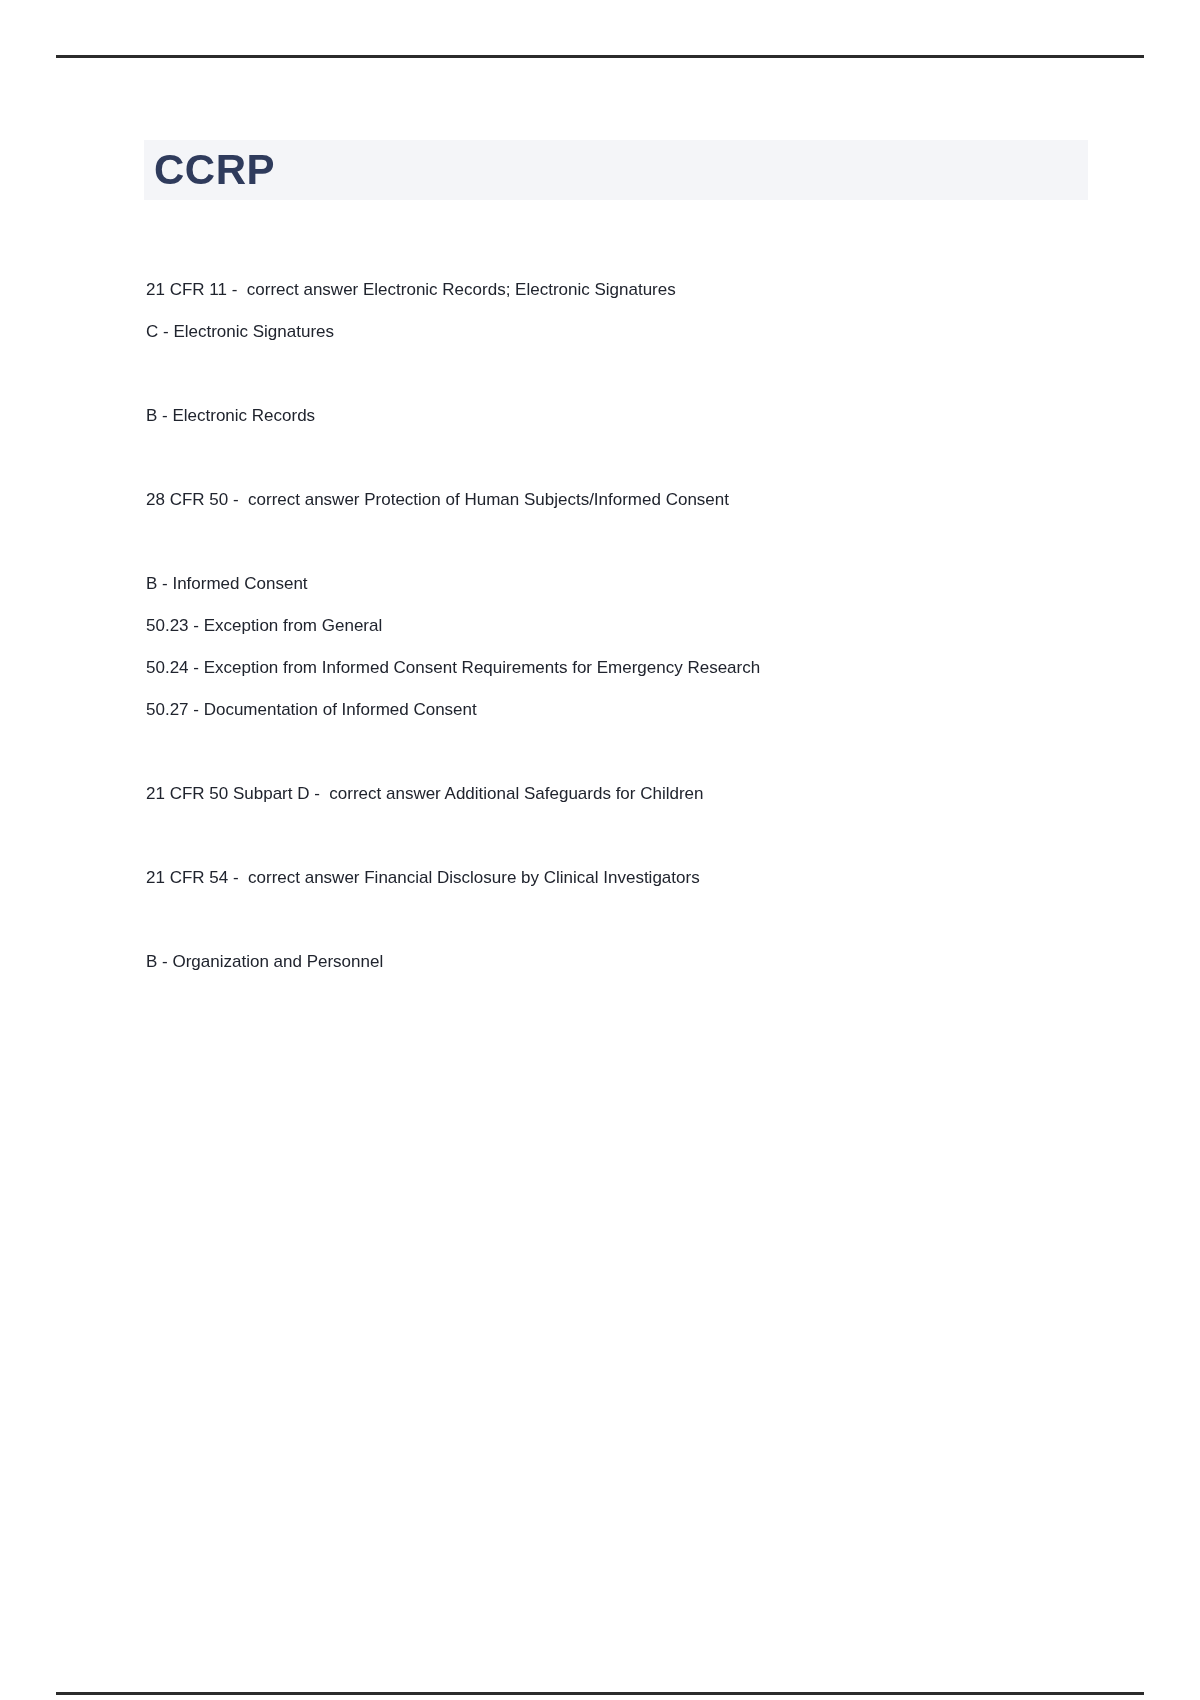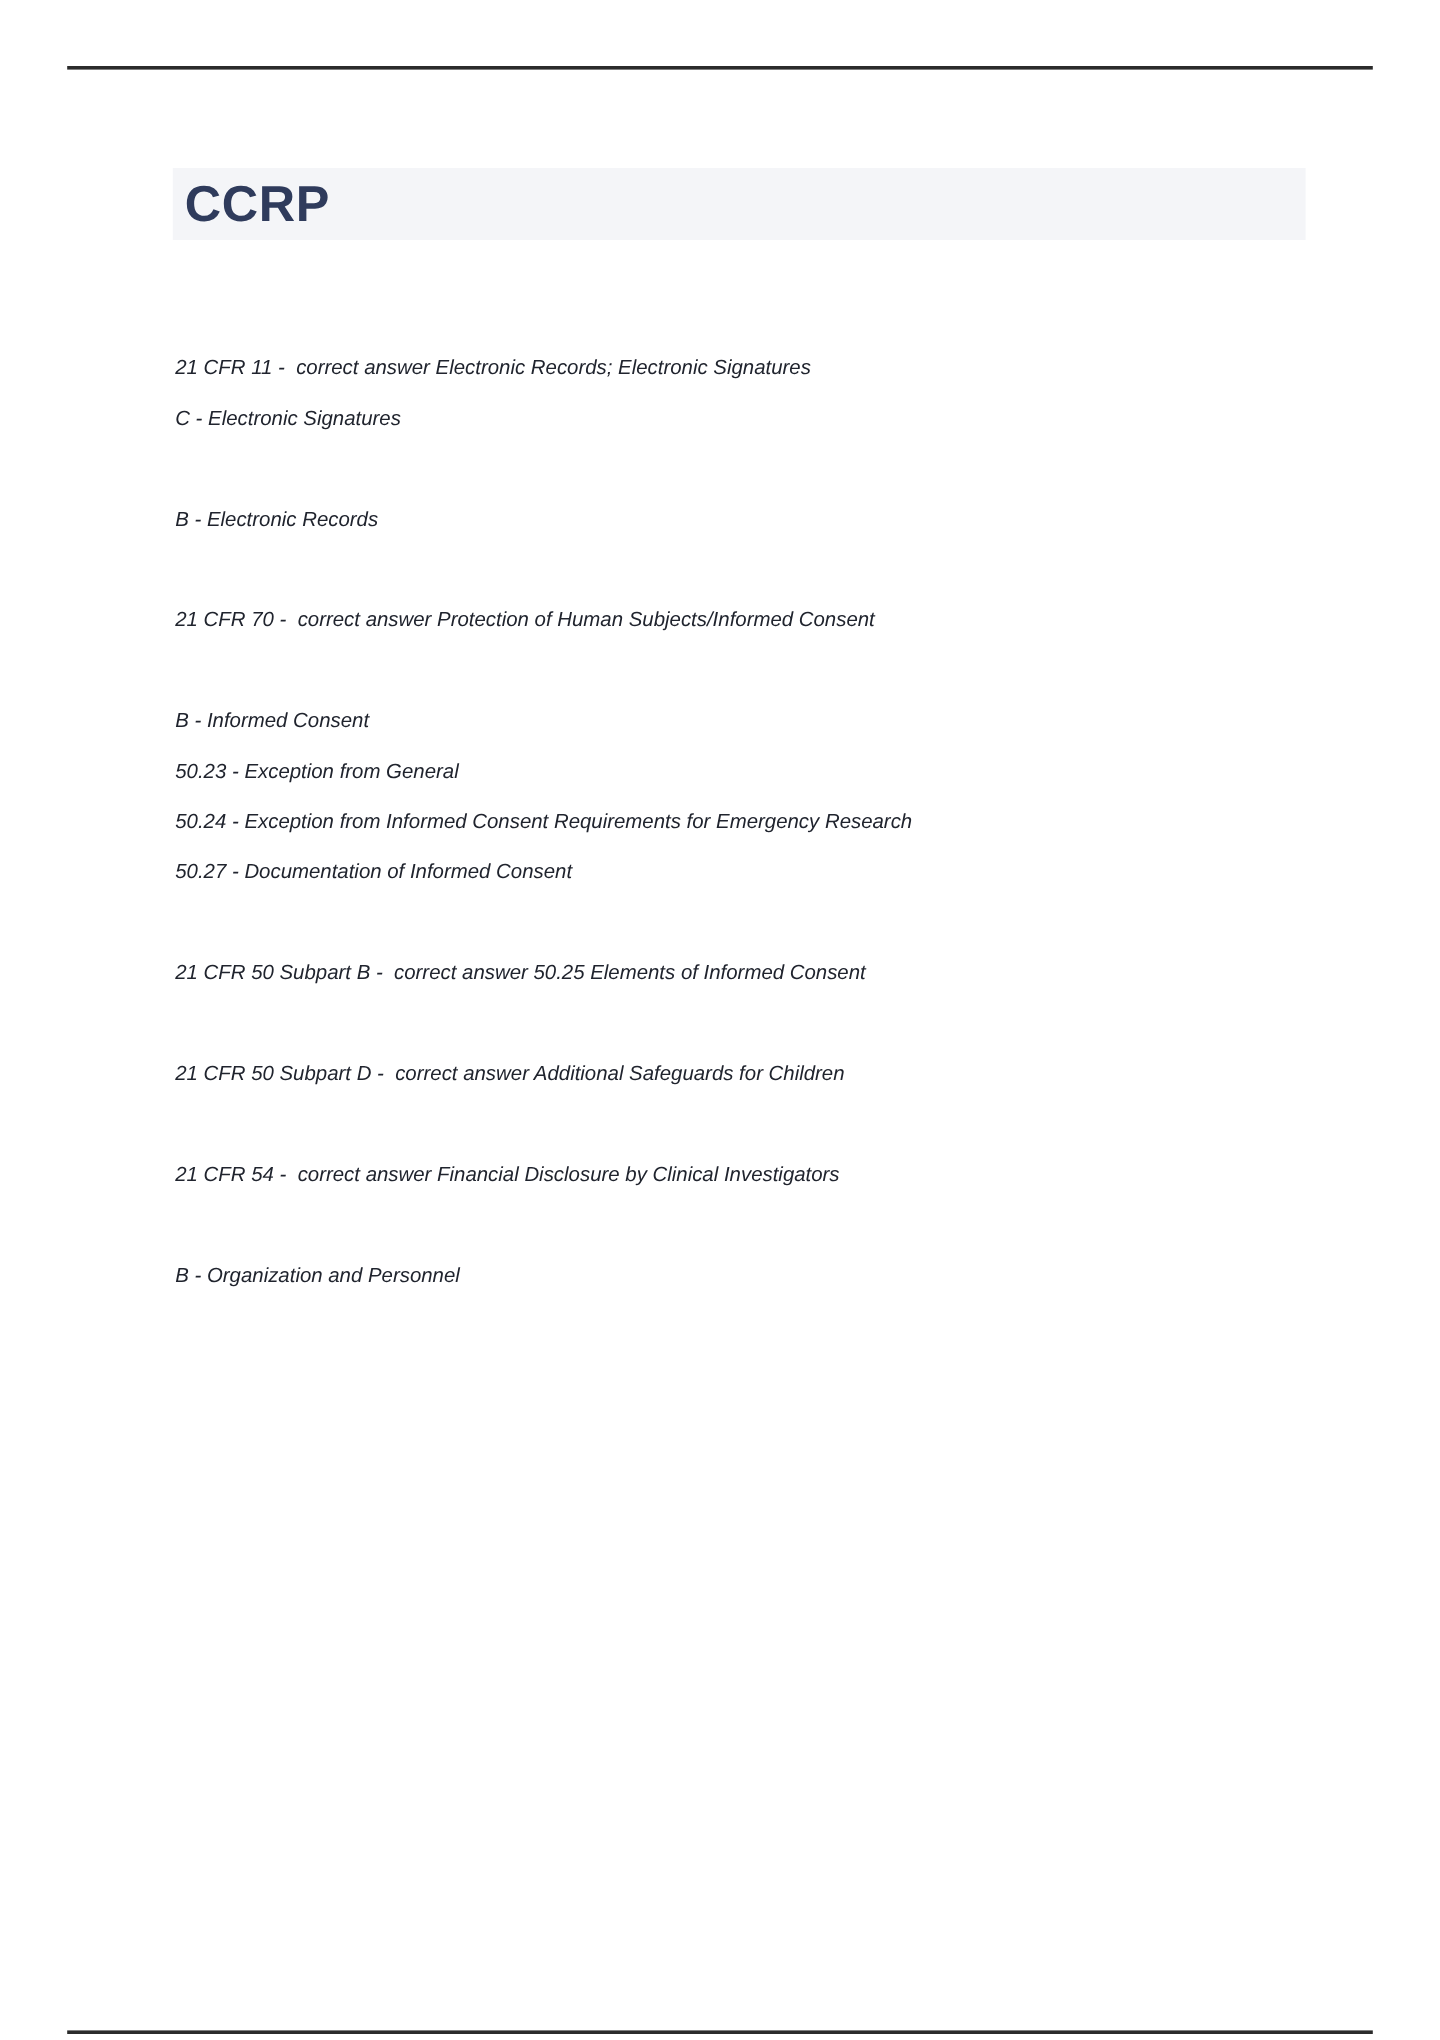--- a/index.html
+++ b/index.html
@@ -40,22 +40,21 @@
     font-size: 42px;
     font-weight: bold;
     letter-spacing: 0.5px;
     color: #2f3b5c;
     font-family: "Liberation Sans", sans-serif;
   }
   .content {
     position: absolute;
     left: 146px;
     right: 60px;
-    top: 286px;
-    font-style: italic;
+    top: 269px;
   }
   .line {
     margin: 0;
     font-size: 17px;
     line-height: 42px;
     color: #20242e;
     white-space: pre-wrap;
   }
   .line.gap { margin-top: 42px; }
 </style>
@@ -67,26 +66,25 @@
   <div class="rule top"></div>
 
   <div class="title-bar">
     <h1 class="doc-title">CCRP</h1>
   </div>
 
   <div class="content">
     <p class="line q">21 CFR 11 -  correct answer Electronic Records; Electronic Signatures</p>
     <p class="line a">C - Electronic Signatures</p>
     <p class="line a gap">B - Electronic Records</p>
-    <p class="line q gap">21 CFR 70 -  correct answer Protection of Human Subjects/Informed Consent</p>
+    <p class="line q gap">28 CFR 50 -  correct answer Protection of Human Subjects/Informed Consent</p>
     <p class="line a gap">B - Informed Consent</p>
     <p class="line a">50.23 - Exception from General</p>
     <p class="line a">50.24 - Exception from Informed Consent Requirements for Emergency Research</p>
     <p class="line a">50.27 - Documentation of Informed Consent</p>
-    <p class="line q gap">21 CFR 50 Subpart B -  correct answer 50.25 Elements of Informed Consent</p>
     <p class="line q gap">21 CFR 50 Subpart D -  correct answer Additional Safeguards for Children</p>
     <p class="line q gap">21 CFR 54 -  correct answer Financial Disclosure by Clinical Investigators</p>
     <p class="line a gap">B - Organization and Personnel</p>
   </div>
 
   <div class="rule bottom"></div>
 
 </div>
 
 </body></html>

